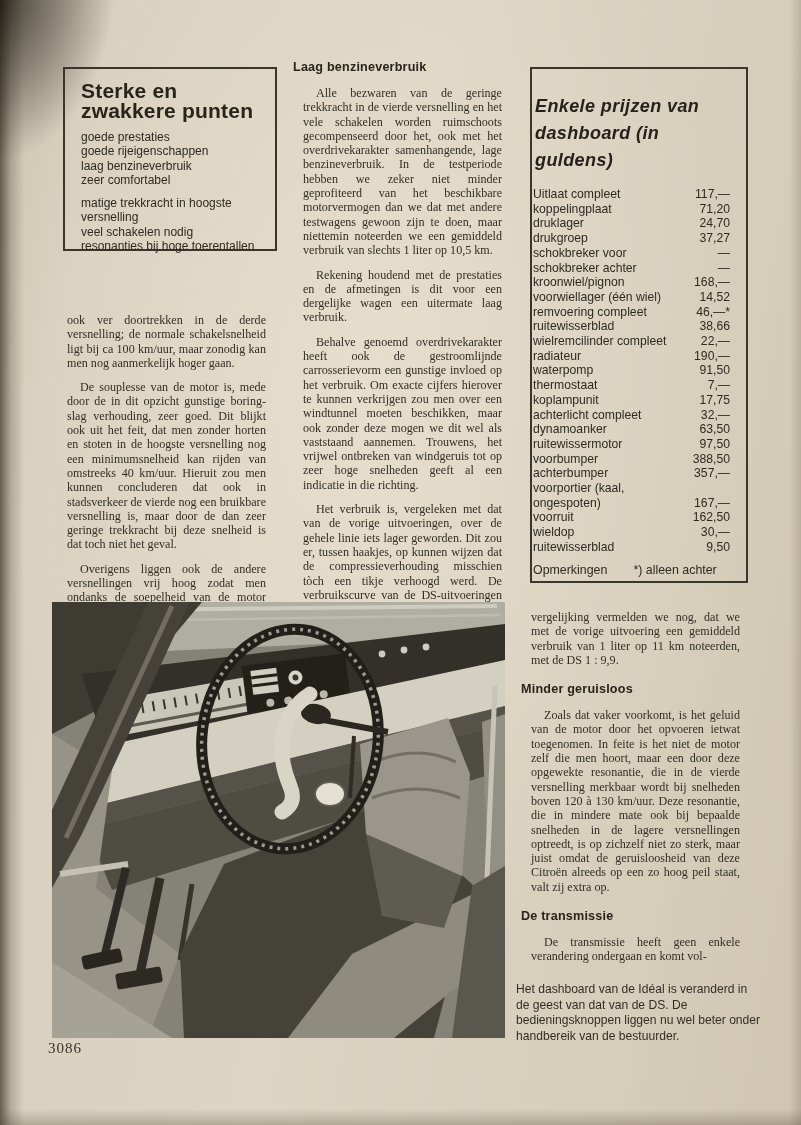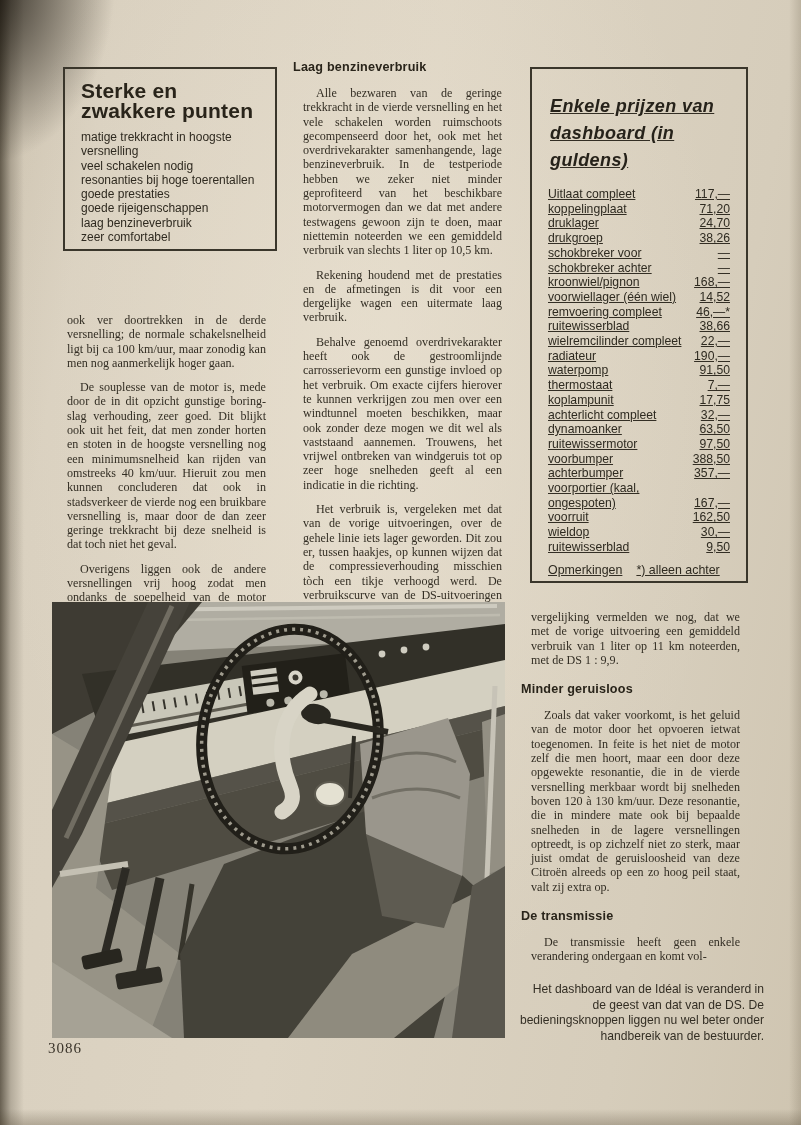--- a/index.html
+++ b/index.html
@@ -33,62 +33,62 @@
   .col { position:absolute; font-size:12.1px; line-height:14.3px; text-align:justify; }
   .col p { margin:10px; }
   .col p.ind { text-indent:13px; }
   .left-col  { left:57px;  top:303px; width:219px; }
   .mid-col   { left:293px; top:60px;  width:219px; }
   .right-col { left:521px; top:600px; width:229px; }
   .colhead { font-family:"Liberation Sans", sans-serif; font-weight:bold; font-size:12.6px;
     line-height:15px; color:#29241a; margin:0 0 11px 0; text-align:left; letter-spacing:0.2px; }
   .right-col .colhead { margin:15px 0 11px 0; }
 
-  .prices { left:530px; top:67px; width:218px; height:516px; padding:24px 16px 0 16px;text-decoration:underline; }
+  .prices { left:530px; top:67px; width:218px; height:516px; padding:24px 16px 0 1px; }
   .prices-title { margin:0 0 13px 2px; font-size:18px; line-height:27px; font-style:italic;
     font-weight:bold; color:#26221a; letter-spacing:0.4px; }
   .prices-title span { display:block; }
   .prow { display:flex; align-items:flex-end; font-size:12.2px; line-height:14.7px; color:#2e2a20; }
   .plabel { flex:1 1 auto; max-width:152px; }
   .pprice { margin-left:auto; white-space:nowrap; }
-  .pnote { display:flex; gap:14px; margin-top:8px; font-size:12.4px; color:#2e2a20; }
+  .pnote { display:flex; gap:26px; margin-top:8px; font-size:12.4px; color:#2e2a20; }
 
   .photo { position:absolute; left:52px; top:602px; width:453px; height:436px; }
   .photo svg { display:block; width:453px; height:436px; }
   .photo::after { content:""; position:absolute; inset:0; background:rgba(214,202,176,0.07); }
 
   .caption { position:absolute; left:516px; top:982px; width:248px;
-    font-family:"Liberation Sans", sans-serif; font-size:12.1px; line-height:15.6px; color:#332e24;text-align:right; }
+    font-family:"Liberation Sans", sans-serif; font-size:12.1px; line-height:15.6px; color:#332e24; }
   .pageno { position:absolute; left:48px; top:1040px; font-size:15px; letter-spacing:1px; color:#3a342a; }
 </style>
 </head>
 <body>
 
 <div class="page">
   <div class="edge-left"></div>
   <div class="corner-tl"></div>
   <div class="edge-bottom"></div>
   <div class="edge-right"></div>
 
   <div class="box strengths">
     <h2>
       <span>Sterke en</span>
       <span>zwakkere punten</span>
     </h2>
-    <ul class="plist second">
-        <li>matige trekkracht in hoogste versnelling</li>
-        <li>veel schakelen nodig</li>
-        <li>resonanties bij hoge toerentallen</li>
-      </ul>
     <ul class="plist">
         <li>goede prestaties</li>
         <li>goede rijeigenschappen</li>
         <li>laag benzineverbruik</li>
         <li>zeer comfortabel</li>
       </ul>
+    <ul class="plist second">
+        <li>matige trekkracht in hoogste versnelling</li>
+        <li>veel schakelen nodig</li>
+        <li>resonanties bij hoge toerentallen</li>
+      </ul>
   </div>
 
   <div class="col left-col">
     <p>ook ver doortrekken in de derde versnelling; de normale schakelsnelheid ligt bij ca 100 km/uur, maar zonodig kan men nog aanmerkelijk hoger gaan.</p>
     <p class="ind">De souplesse van de motor is, mede door de in dit opzicht gunstige boring-slag verhouding, zeer goed. Dit blijkt ook uit het feit, dat men zonder horten en stoten in de hoogste versnelling nog een minimumsnelheid kan rijden van omstreeks 40 km/uur. Hieruit zou men kunnen concluderen dat ook in stadsverkeer de vierde nog een bruikbare versnelling is, maar door de dan zeer geringe trekkracht bij deze snelheid is dat toch niet het geval.</p>
     <p class="ind">Overigens liggen ook de andere versnellingen vrij hoog zodat men ondanks de soepelheid van de motor toch genoodzaakt is veel te schakelen.</p>
   </div>
 
   <div class="col mid-col">
     <h3 class="colhead">Laag benzineverbruik</h3>
@@ -111,21 +111,21 @@
         <div class="prow">
         <span class="plabel">koppelingplaat</span>
         <span class="pprice">71,20</span>
       </div>
         <div class="prow">
         <span class="plabel">druklager</span>
         <span class="pprice">24,70</span>
       </div>
         <div class="prow">
         <span class="plabel">drukgroep</span>
-        <span class="pprice">38,26</span>
+        <span class="pprice">37,27</span>
       </div>
         <div class="prow">
         <span class="plabel">schokbreker voor</span>
         <span class="pprice">—</span>
       </div>
         <div class="prow">
         <span class="plabel">schokbreker achter</span>
         <span class="pprice">—</span>
       </div>
         <div class="prow">

